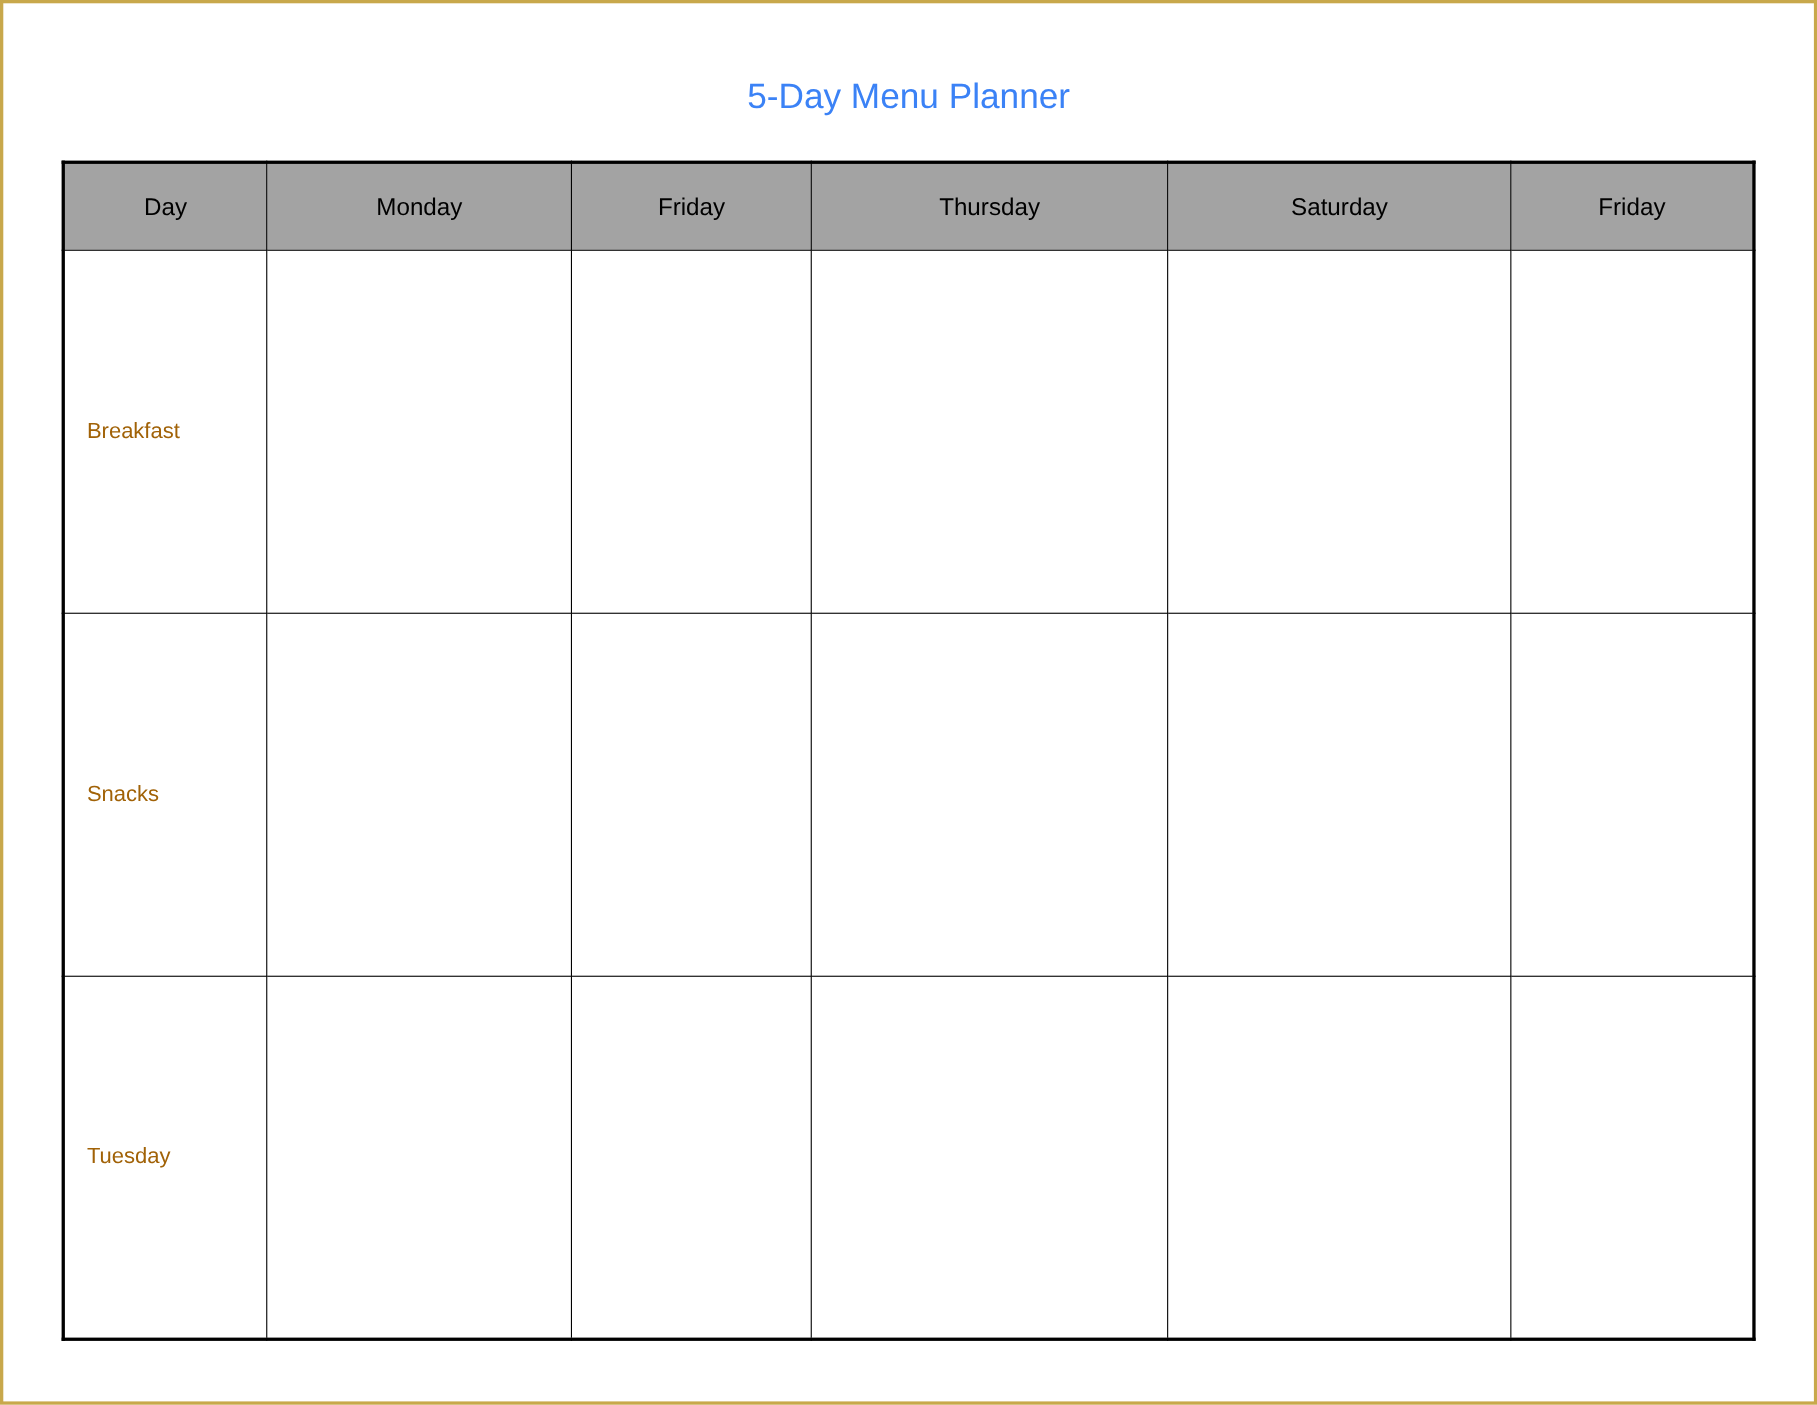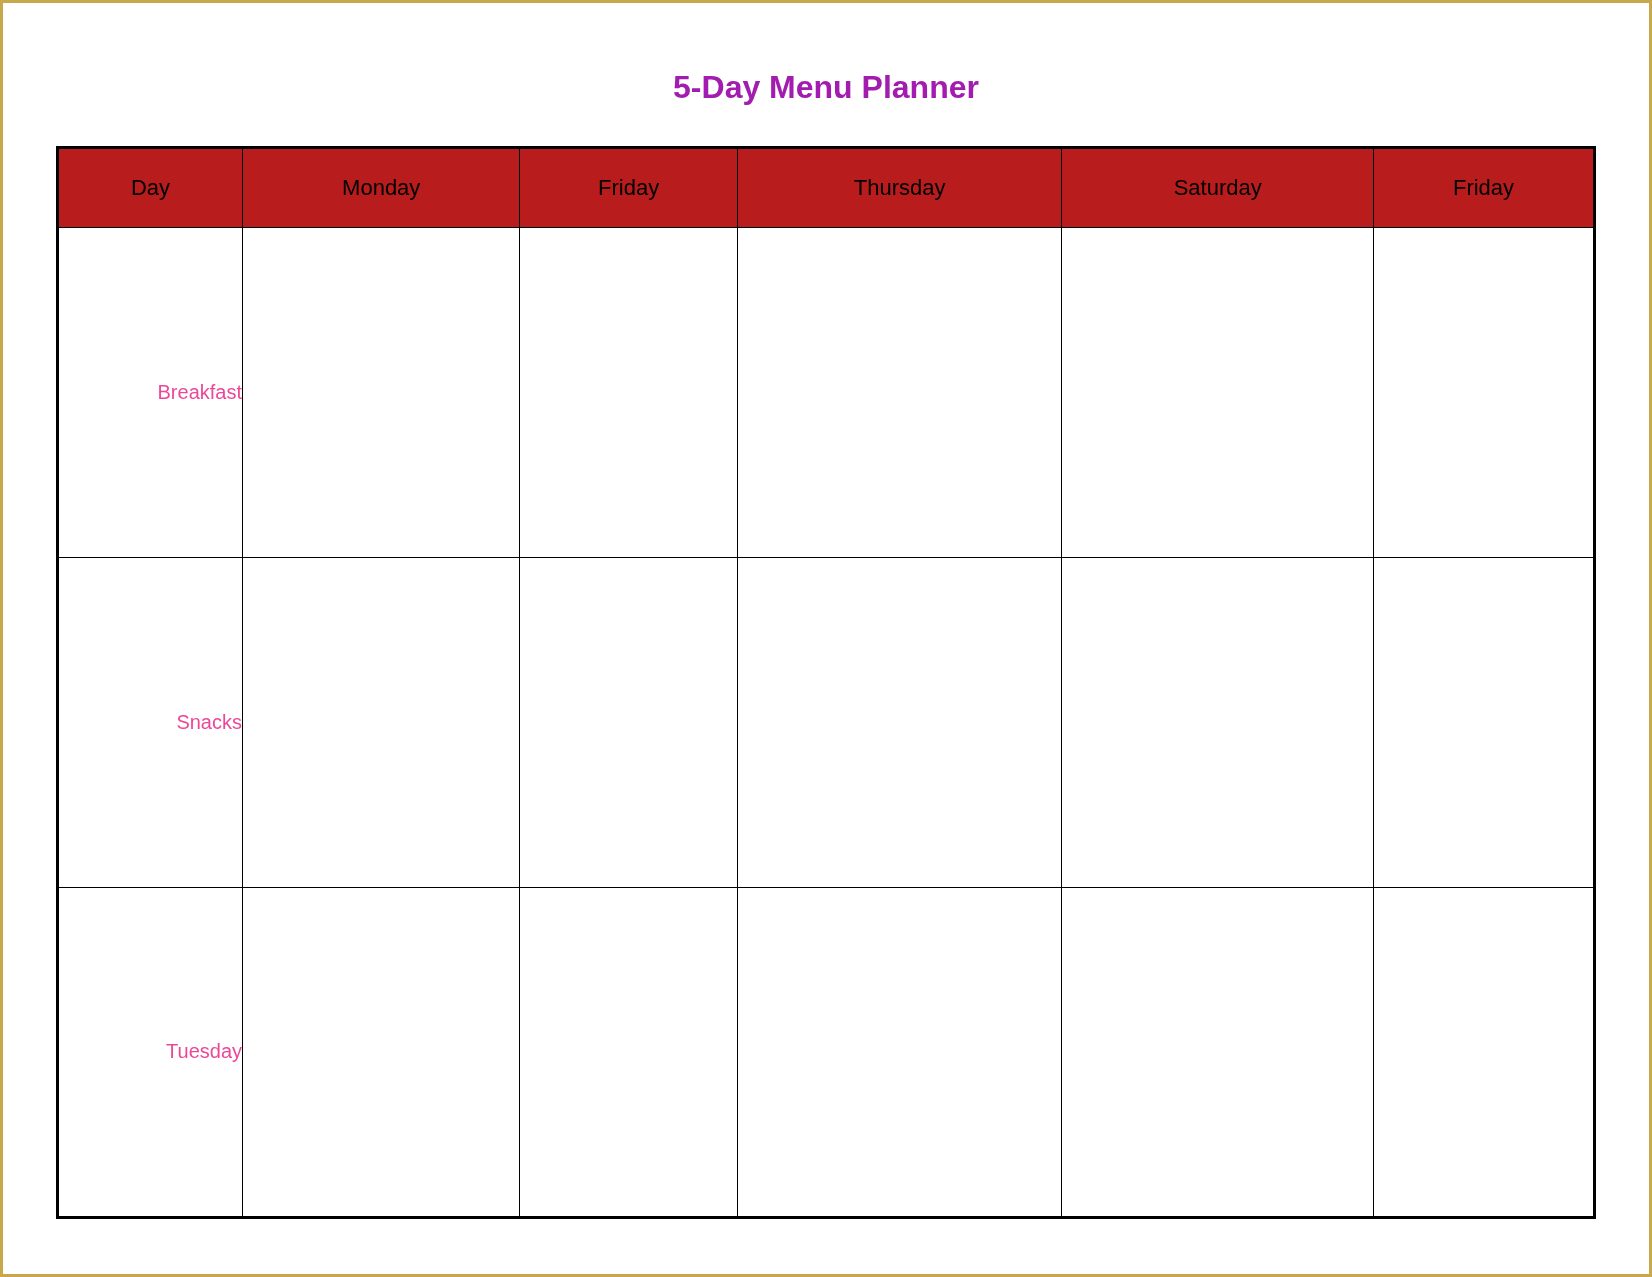--- a/index.html
+++ b/index.html
@@ -23,24 +23,24 @@
       width: 1580px;
       height: 1200px;
       display: flex;
       flex-direction: column;
       align-items: center;
       padding: 30px 20px 20px 20px;
     }
 
     .page-title {
       font-size: 32px;
-      font-weight: bold;
+      font-weight: normal;
       font-family: Arial, sans-serif;
       margin-bottom: 40px;
-      color: #a21caf;
+      color: #3b82f6;
     }
 
     .planner-table {
       width: 100%;
       border-collapse: collapse;
       border: 3px solid #000000;
       flex: 1;
     }
 
     .planner-table th,
@@ -49,30 +49,30 @@
       padding: 0;
       vertical-align: middle;
     }
 
     .header-row th {
       height: 80px;
       text-align: center;
       font-weight: normal;
       font-size: 22px;
       color: #000000;
-      background-color: #b91c1c;
+      background-color: #a3a3a3;
     }
 
     .meal-row td {
       height: 185px;
-      text-align: right;
+      text-align: left;
       vertical-align: middle;
       padding-left: 20px;
       font-size: 20px;
-      color: #ec4899;
+      color: #a16207;
     }
 
     .meal-label-cell {
       width: 185px;
     }
 
     .day-col {
       width: 185px;
     }
 

